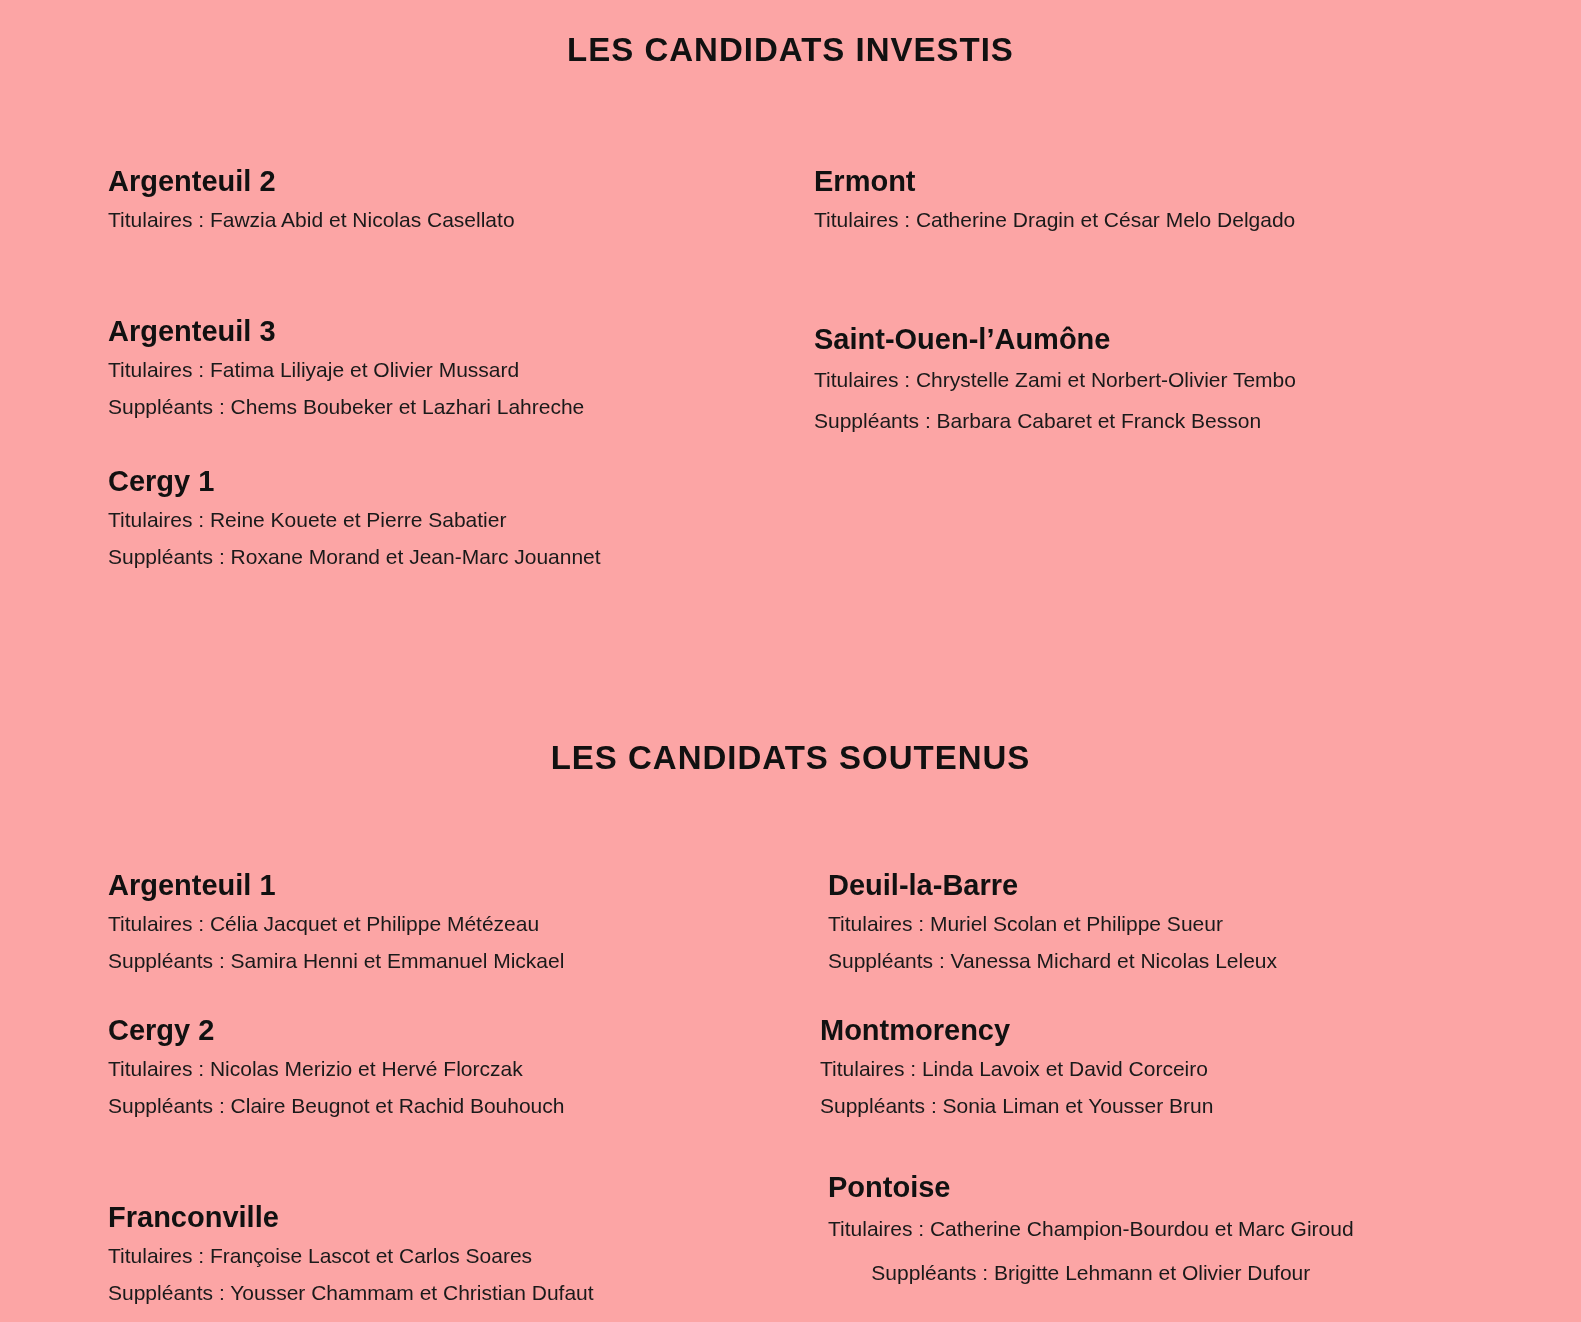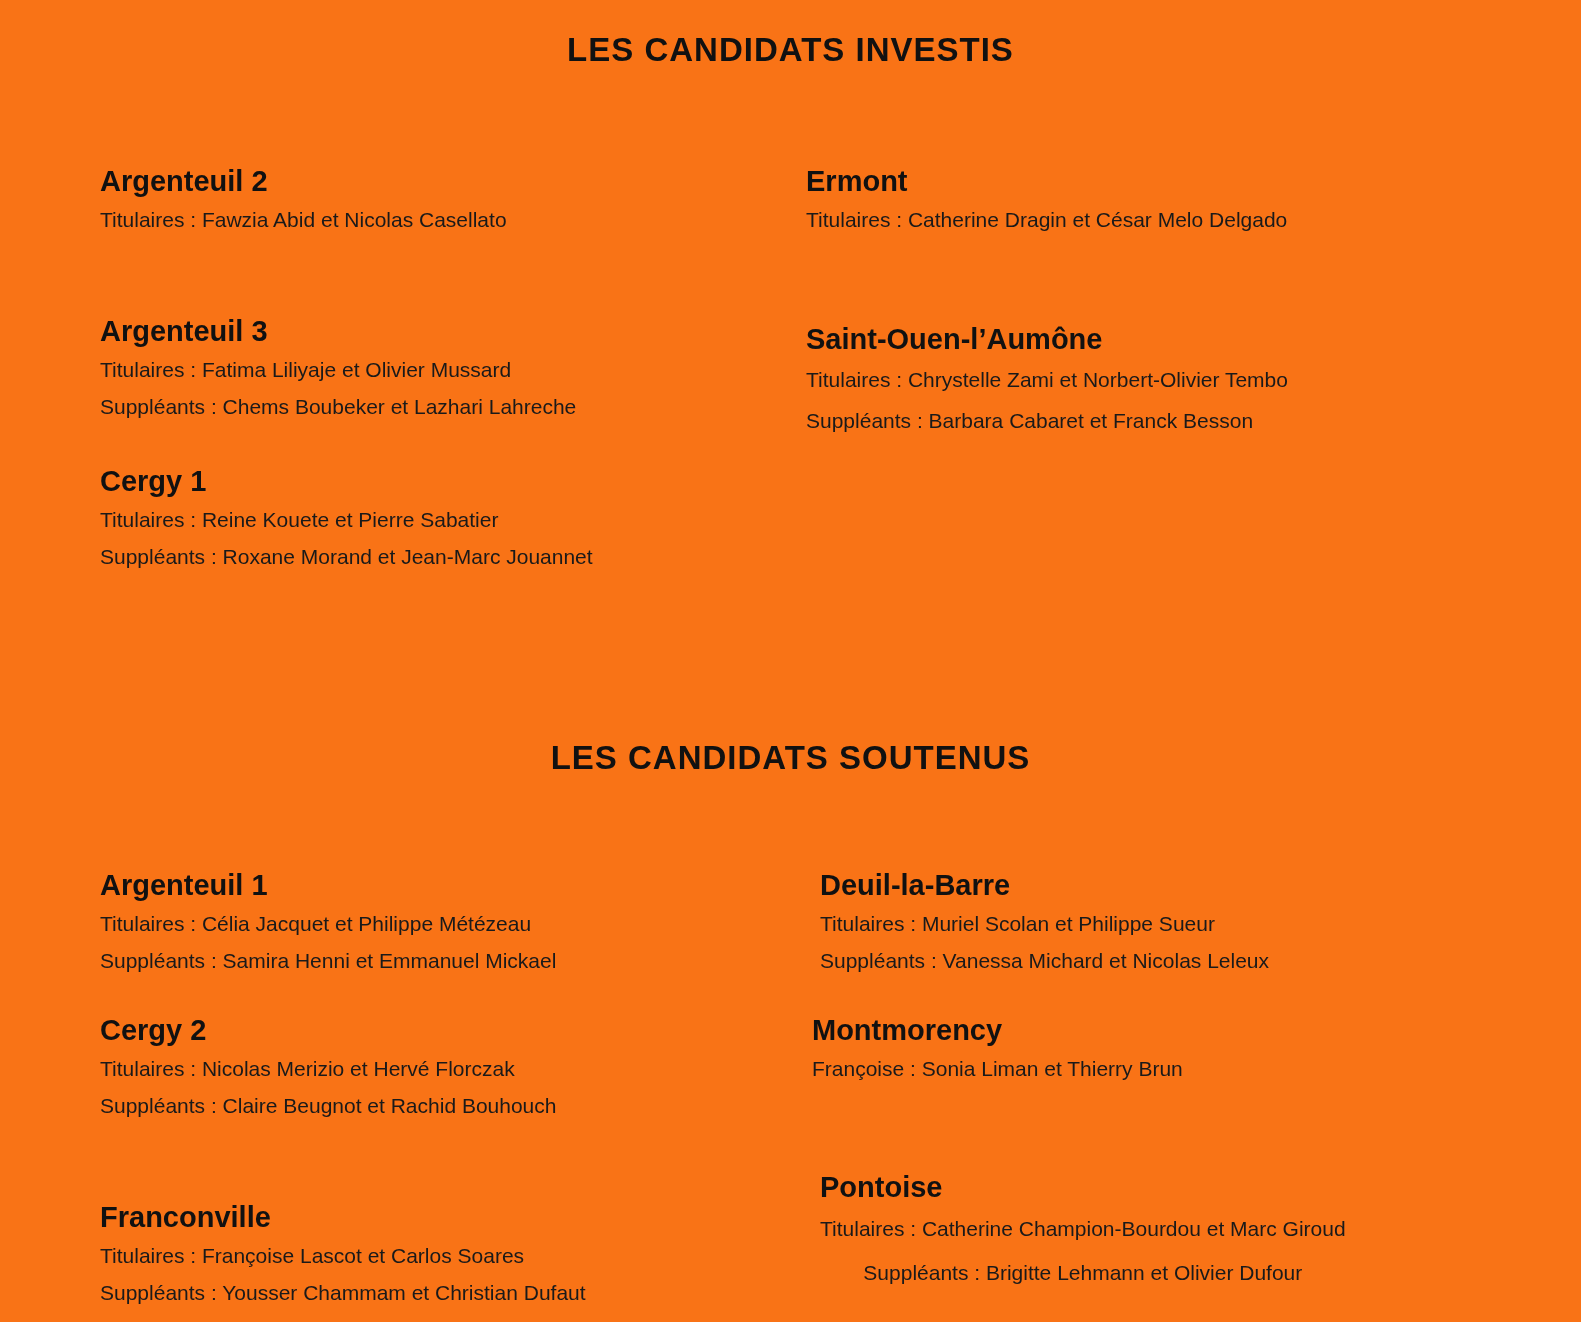--- a/index.html
+++ b/index.html
@@ -4,21 +4,21 @@
 <style>
   html, body {
     margin: 0;
     padding: 0;
     background: #ffffff;
   }
   .page {
     position: relative;
     width: 1581px;
     height: 1322px;
-    background: #f97316;
+    background: #fca5a5;
     color: #141414;
     font-family: "Liberation Sans", sans-serif;
     overflow: hidden;
   }
   .section-title {
     position: absolute;
     left: 0;
     width: 100%;
     text-align: center;
     font-size: 33px;
@@ -26,20 +26,21 @@
     letter-spacing: 1px;
     line-height: 36px;
     color: #111111;
     white-space: nowrap;
   }
   #title-investis { top: 32px; }
   #title-soutenus { top: 740px; }
   .block {
     position: absolute;
     white-space: nowrap;
+    margin-left: 8px;
   }
   .city {
     font-size: 29px;
     font-weight: 700;
     line-height: 34px;
     margin-bottom: 3px;
     color: #111111;
   }
   .line {
     font-size: 21px;
@@ -122,21 +123,22 @@
   </div>
 
   <div class="block" id="b-s2-c2-0">
     <div class="city">Deuil-la-Barre</div>
     <div class="line">Titulaires : Muriel Scolan et Philippe Sueur</div>
     <div class="line">Suppléants : Vanessa Michard et Nicolas Leleux</div>
   </div>
 
   <div class="block" id="b-s2-c2-1">
     <div class="city">Montmorency</div>
-    <div class="line">Françoise : Sonia Liman et Thierry Brun</div>
+    <div class="line">Titulaires : Linda Lavoix et David Corceiro</div>
+    <div class="line">Suppléants : Sonia Liman et Yousser Brun</div>
   </div>
 
   <div class="block looser" id="b-s2-c2-2">
     <div class="city">Pontoise</div>
     <div class="line">Titulaires : Catherine Champion-Bourdou et Marc Giroud</div>
     <div class="line">Suppléants : Brigitte Lehmann et Olivier Dufour</div>
   </div>
 
 </div>
 

